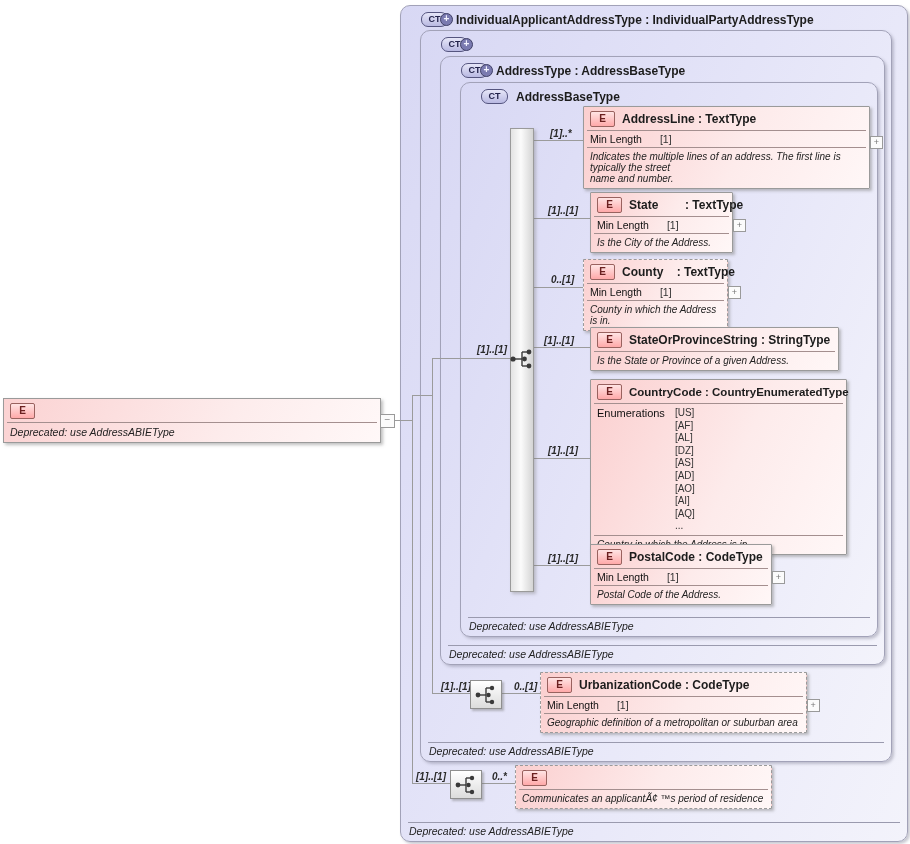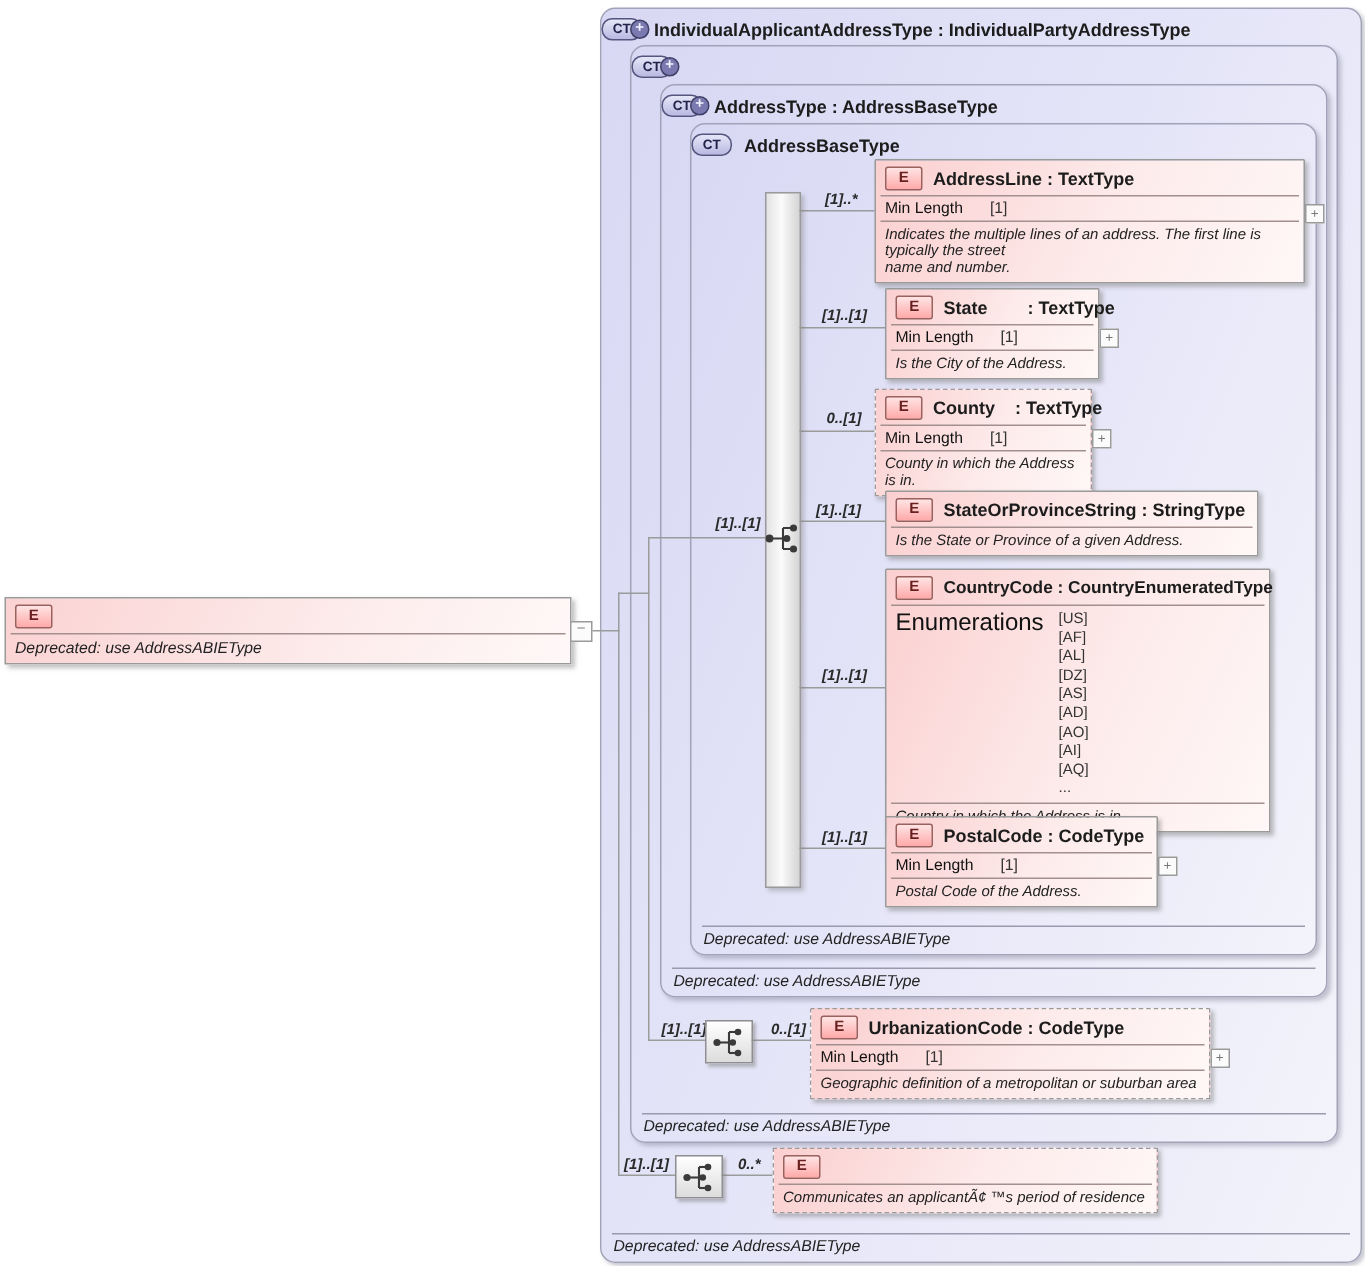--- a/index.html
+++ b/index.html
@@ -3,21 +3,21 @@
 <meta charset="utf-8">
 <style>
   html,body{margin:0;padding:0;background:#ffffff;}
   #canvas{position:relative;width:910px;height:844px;background:#ffffff;overflow:hidden;
           font-family:"Liberation Sans",sans-serif;color:#111;}
 
   
   .ct-box{position:absolute;border:1px solid #a2a2b8;border-radius:10px;
           background:linear-gradient(112deg,#d8d8f4 0%,#e4e4f8 45%,#f3f3fb 100%);
           box-shadow:2px 2px 3px rgba(130,130,150,.45);}
-  .ct-header{display:flex;align-items:center;gap:8px;padding:6px 9px 2px 0;
+  .ct-header{display:flex;align-items:center;gap:8px;padding:6px 9px 2px 20px;
              font-weight:bold;font-size:12px;color:#1c1c1c;white-space:nowrap;}
   .ct-icon{position:relative;flex:0 0 auto;width:25px;height:13px;border-radius:7px;
            border:1px solid #55557f;background:linear-gradient(#e6e6f8,#b9b9e2);
            font-size:9px;font-weight:bold;color:#22224a;text-align:center;line-height:13px;}
   .ct-plus{position:absolute;right:-6px;top:0px;width:11px;height:11px;border-radius:50%;
            background:#7a7ab0;border:1px solid #3f3f66;color:#f2f2ff;font-size:10px;
            font-weight:bold;line-height:10px;text-align:center;}
   .ct-dep{position:absolute;left:7px;right:7px;bottom:3px;border-top:1px solid #9a9aae;
           padding:2px 1px 1px;font-style:italic;font-size:10.5px;color:#222;white-space:nowrap;}
 
@@ -220,21 +220,21 @@
     <div class="el-desc">Is the State or Province of a given Address.</div>
   </div>
 
   <div class="el-box" style="left:590px;top:379px;width:255px;">
     <div class="el-header">
         <span class="e-icon">E</span>
         <span class="el-title" style="font-size:11.5px;">CountryCode : CountryEnumeratedType</span>
       </div>
     <div class="el-hr"></div>
     <div class="el-enums">
-      <span class="facet-label" style="flex:0 0 66px;font-size:16px;">Enumerations</span>
+      <span class="facet-label" style="flex:0 0 66px;font-size:11px;">Enumerations</span>
       <span class="enum-col">
         <span>[US]</span>
         <span>[AF]</span>
         <span>[AL]</span>
         <span>[DZ]</span>
         <span>[AS]</span>
         <span>[AD]</span>
         <span>[AO]</span>
         <span>[AI]</span>
         <span>[AQ]</span>

